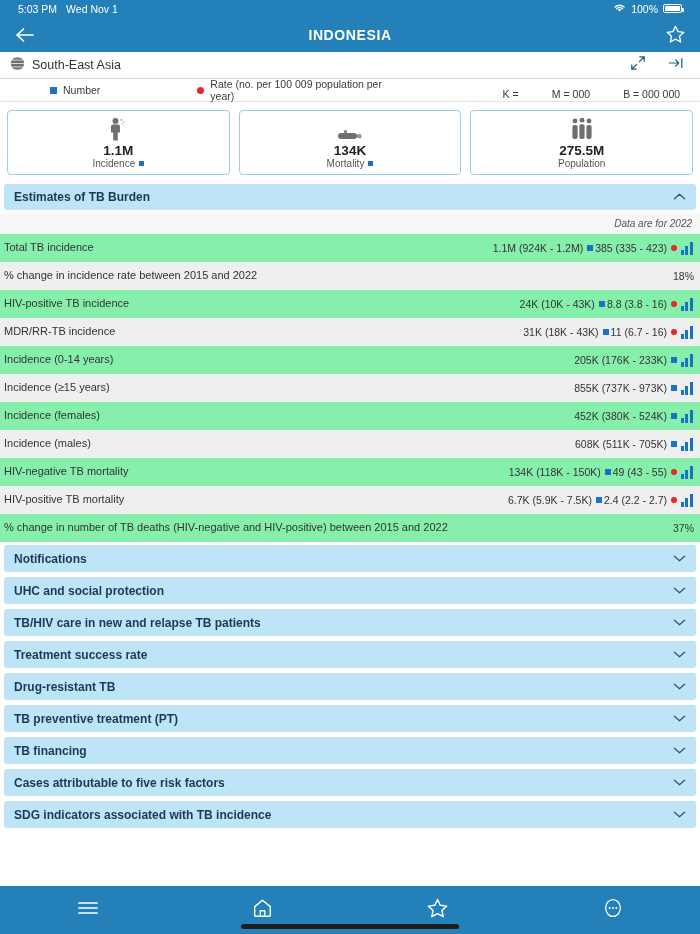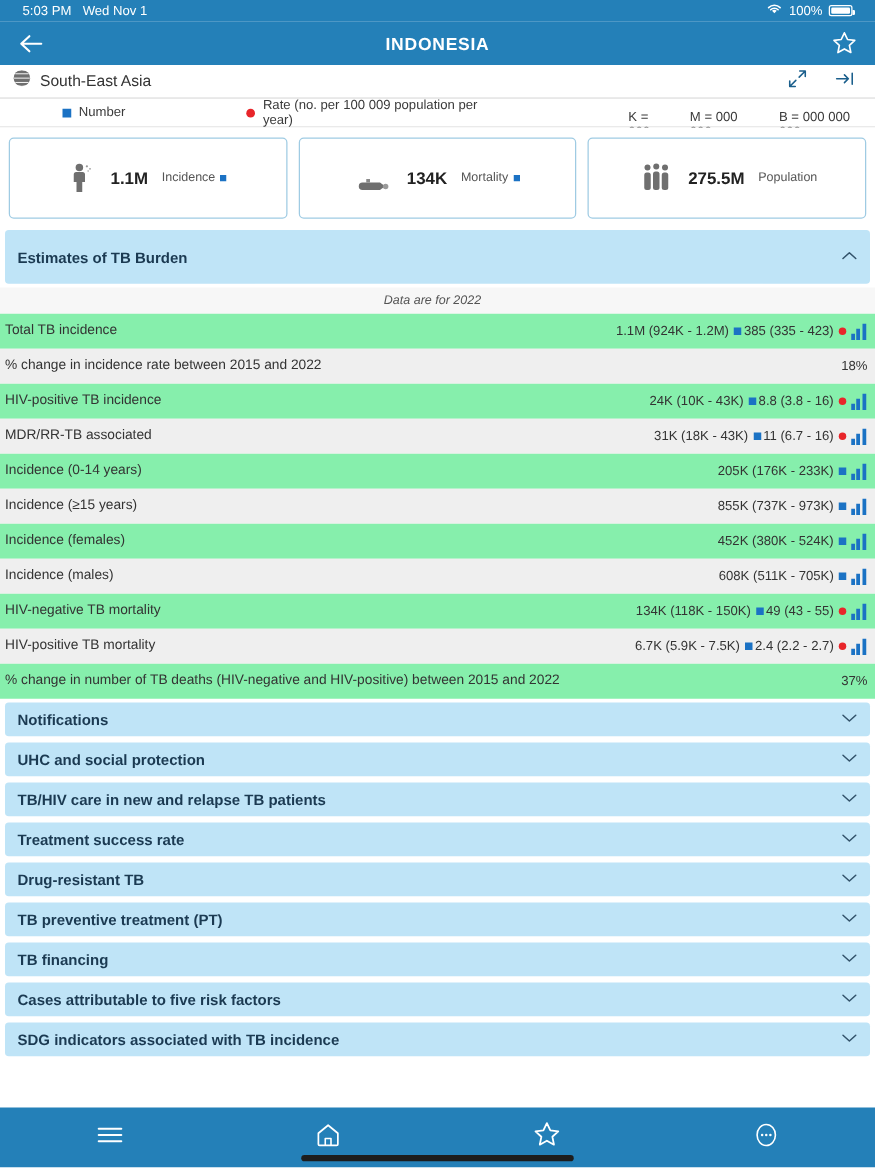--- a/index.html
+++ b/index.html
@@ -67,42 +67,42 @@
   .sq-blue { width:7px; height:7px; background:#1b72c4; display:inline-block; }
   .dot-red { width:7px; height:7px; background:#e8252a; border-radius:50%; display:inline-block; }
 
   
   .scroll-body { flex:1 1 auto; overflow:hidden; background:#fff; }
 
   
   .cards { display:flex; gap:9px; padding:8px 7px 9px 7px; }
   .card {
     flex:1; border:1px solid #9fcbe3; border-radius:4px; background:#fff;
-    height:65px; display:flex; flex-direction:row;
-    align-items:center; justify-content:center; gap:11px;
+    height:65px; display:flex; flex-direction:column;
+    align-items:center; justify-content:center; gap:0;
   }
   .card-icon { height:26px; display:flex; align-items:flex-end; }
   .card-value { font-size:13.5px; font-weight:bold; color:#222; }
   .card-label {
     font-size:10px; color:#555; display:flex; align-items:center; gap:4px;
   }
   .card-label .sq-blue { width:5px; height:5px; }
 
   
   .section-head {
     background:#bfe4f7; color:#1b3a52;
-    height:43px; display:flex; align-items:center;
+    height:26px; display:flex; align-items:center;
     padding:0 10px; margin:0 4px 3px 4px; border-radius:3px;
     font-size:12px; font-weight:bold; cursor:pointer;
   }
   .section-head .chev { margin-left:auto; font-size:11px; color:#33536b; }
 
   
   .data-note {
-    text-align:center; font-size:10px; color:#555; font-style:italic;
+    text-align:right; font-size:10px; color:#555; font-style:italic;
     padding:5px 8px 5px 0; background:#f7f7f7;
   }
   .row {
     display:flex; align-items:center; min-height:28px;
     padding:3px 6px 3px 4px; font-size:11px; color:#333;
   }
   .row.alt { background:#efefef; }
   .row.plain { background:#86efac; }
   .row-label { flex:1 1 auto; line-height:1.25; }
   .row-values {
@@ -304,21 +304,21 @@
             <span class="val-line">8.8 (3.8 - 16)<i class="dot-red"></i></span>
           </span>
           <span class="bars">
             <i></i>
             <i></i>
             <i></i>
           </span>
         </span>
       </div>
       <div class="row alt">
-        <span class="row-label">MDR/RR-TB associated</span>
+        <span class="row-label">MDR/RR-TB incidence</span>
         <span class="row-values">
           <span class="val-stack">
             <span class="val-line">31K (18K - 43K)<i class="sq-blue"></i></span>
             <span class="val-line">11 (6.7 - 16)<i class="dot-red"></i></span>
           </span>
           <span class="bars">
             <i></i>
             <i></i>
             <i></i>
           </span>

